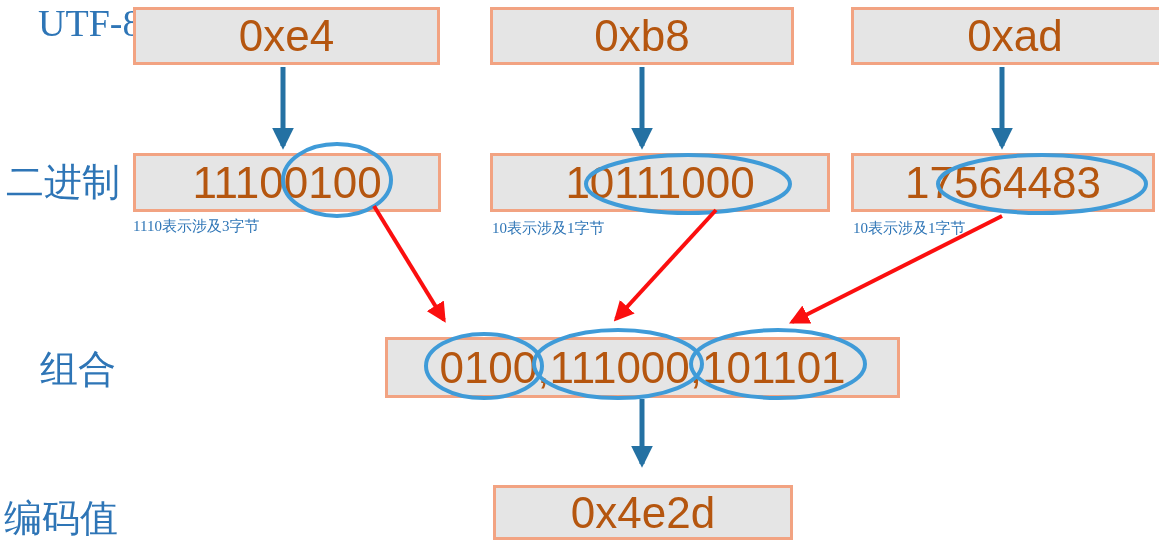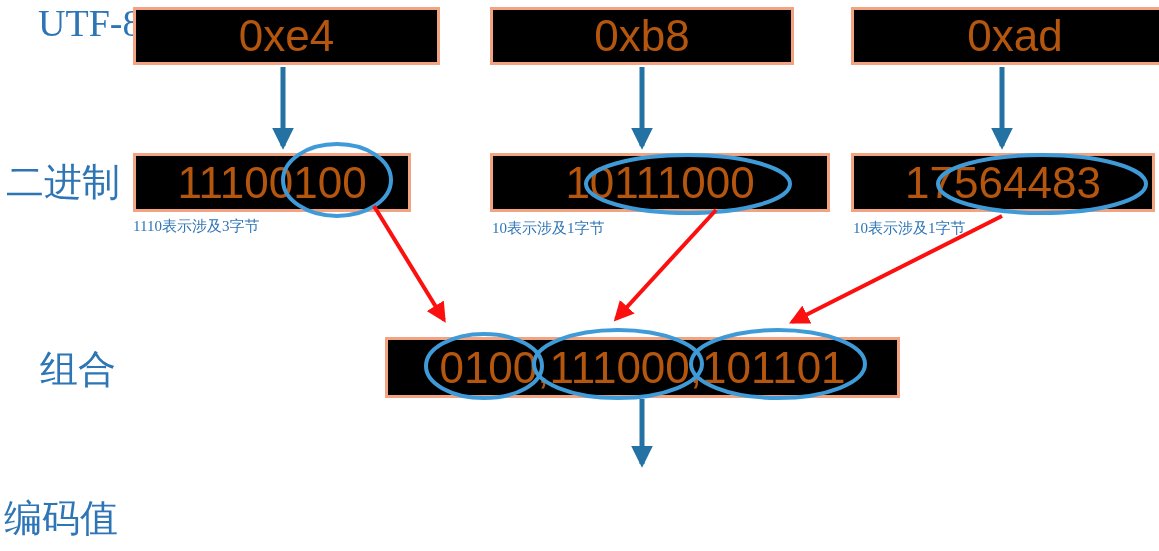--- a/index.html
+++ b/index.html
@@ -14,21 +14,21 @@
     position:absolute;
     color:#2e75b6;
     font-family:"Liberation Serif", serif;
     font-size:38px;
     line-height:1;
     white-space:nowrap;
   }
   .box{
     position:absolute;
     border:3px solid #f2a382;
-    background:#000000;
+    background:#e5e5e5;
     display:flex;
     align-items:center;
     justify-content:center;
     box-sizing:border-box;
   }
   .box-text{
     color:#b5560f;
     font-size:44px;
     line-height:1;
     white-space:nowrap;
@@ -60,38 +60,41 @@
   <div class="box" style="left:133px;top:7px;width:307px;height:58px;">
     <span class="box-text">0xe4</span>
   </div>
   <div class="box" style="left:490px;top:7px;width:304px;height:58px;">
     <span class="box-text">0xb8</span>
   </div>
   <div class="box" style="left:851px;top:7px;width:328px;height:58px;">
     <span class="box-text">0xad</span>
   </div>
 
-  <div class="box" style="left:133px;top:153px;width:278px;height:59px;">
+  <div class="box" style="left:133px;top:153px;width:308px;height:59px;">
     <span class="box-text">11100100</span>
   </div>
   <div class="box" style="left:490px;top:153px;width:340px;height:59px;">
     <span class="box-text">10111000</span>
   </div>
   <div class="box" style="left:851px;top:153px;width:304px;height:59px;">
     <span class="box-text">17564483</span>
   </div>
 
   <div class="note" style="left:133px;top:217px;">1110表示涉及3字节</div>
   <div class="note" style="left:492px;top:219px;">10表示涉及1字节</div>
   <div class="note" style="left:853px;top:219px;">10表示涉及1字节</div>
 
   <div class="box" style="left:385px;top:337px;width:515px;height:61px;">
     <span class="box-text">0100,111000,101101</span>
   </div>
 
+  <div class="box" style="left:493px;top:485px;width:300px;height:55px;">
+    <span class="box-text">0x4e2d</span>
+  </div>
 
   <svg class="overlay" viewBox="0 0 1159 551">
     <defs>
       <marker id="head-blue" viewBox="0 0 6 6" markerWidth="4.4" markerHeight="4.4" refX="5" refY="3" orient="auto">
         <path d="M0,0 L6,3 L0,6 Z" fill="#2471a3"></path>
       </marker>
       <marker id="head-red" viewBox="0 0 6 6" markerWidth="5" markerHeight="5" refX="5" refY="3" orient="auto">
         <path d="M0,0 L6,3 L0,6 Z" fill="#fb0f0f"></path>
       </marker>
     </defs>

